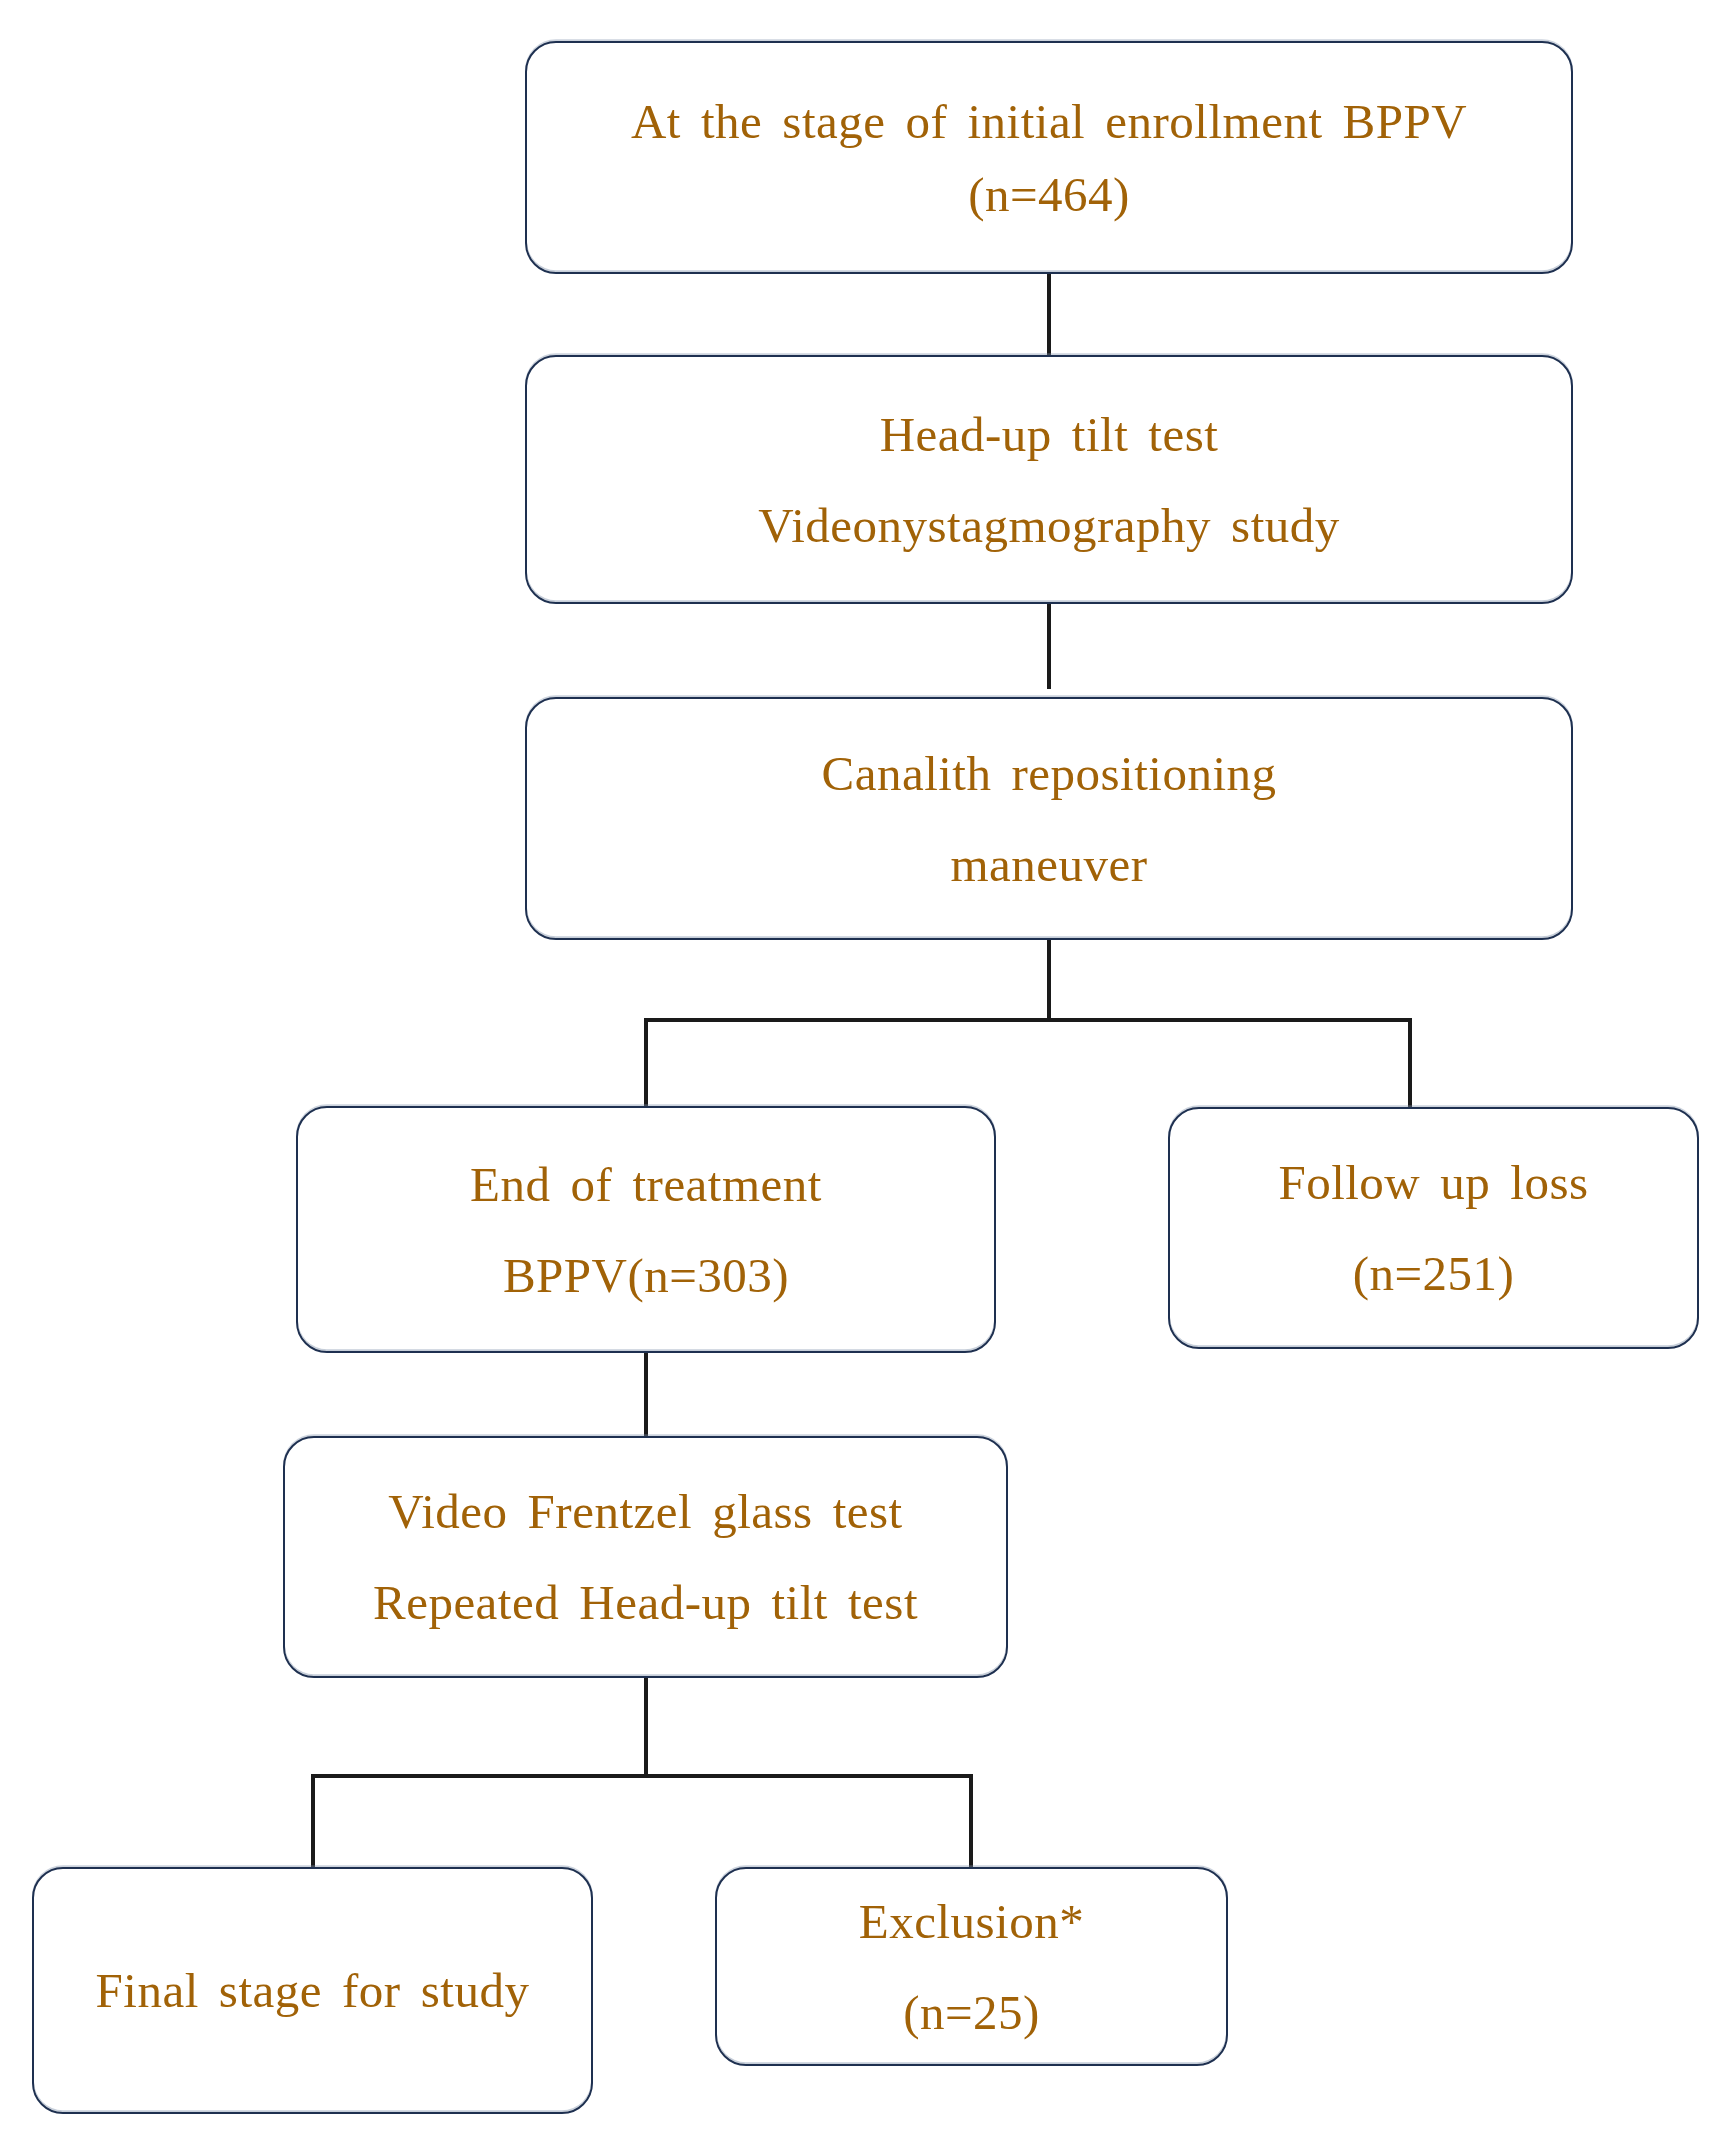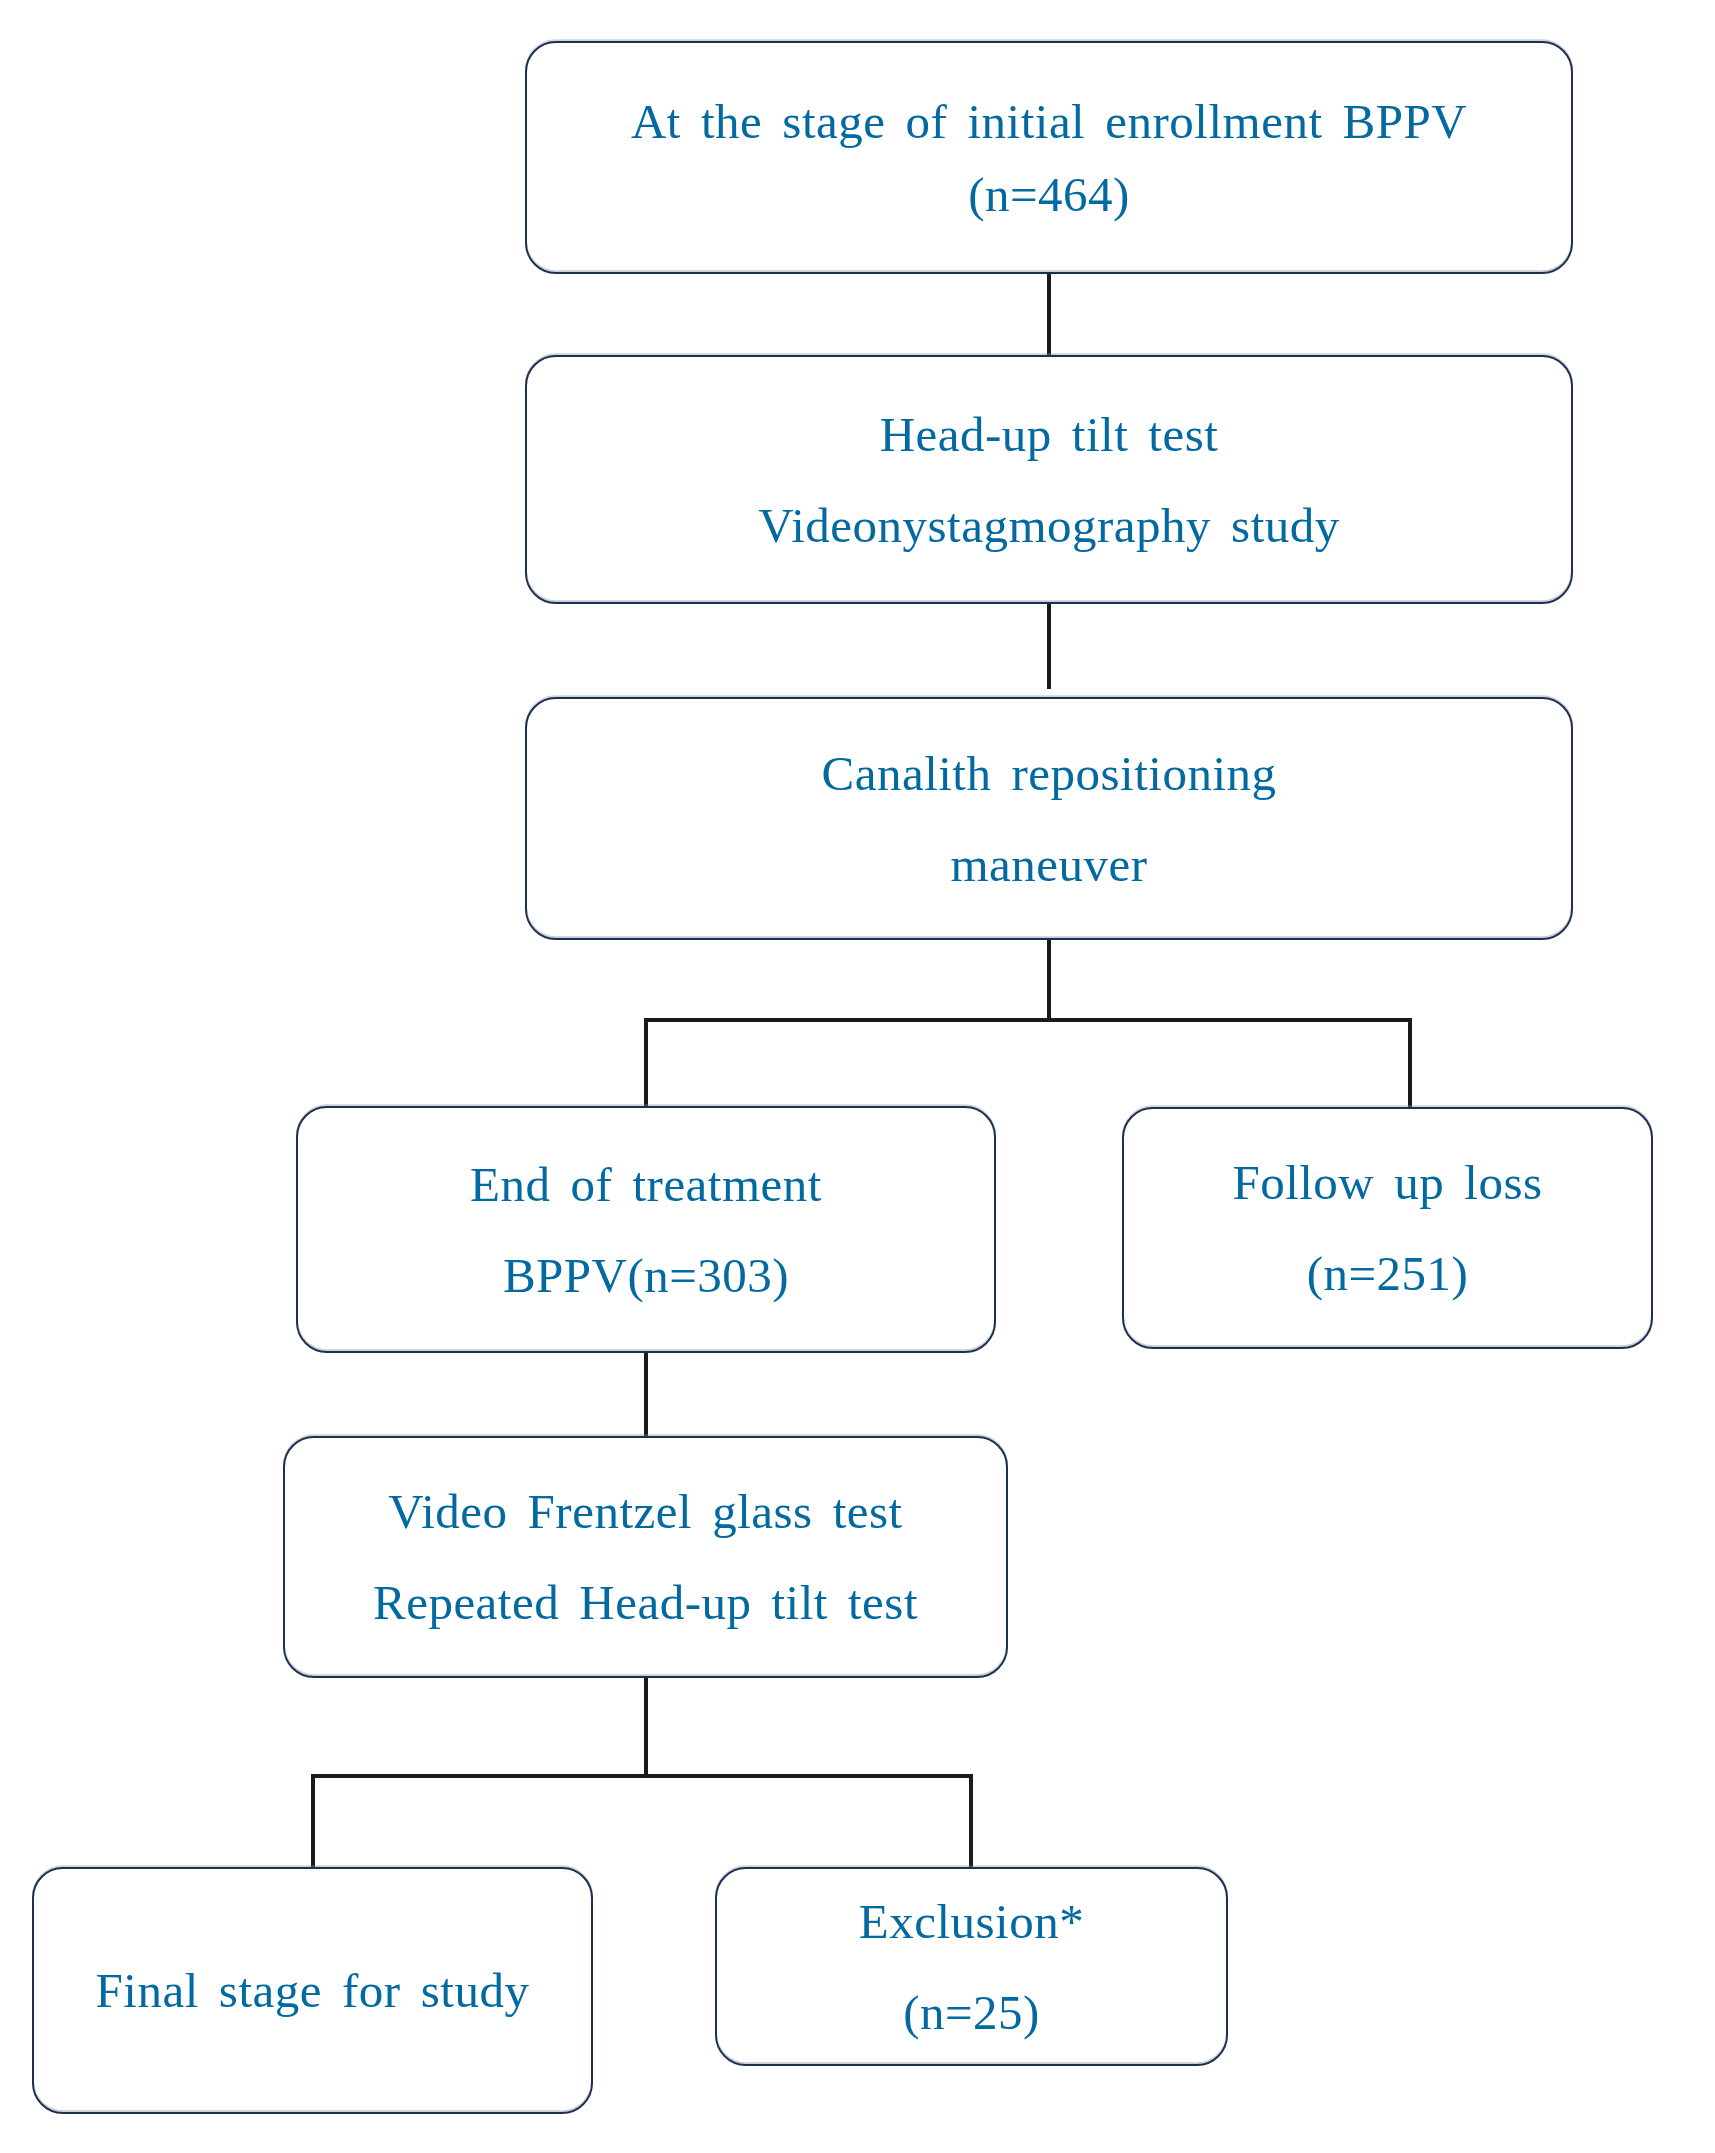--- a/index.html
+++ b/index.html
@@ -6,21 +6,21 @@
     margin: 0;
     padding: 0;
     background: #ffffff;
   }
   .canvas {
     position: relative;
     width: 1715px;
     height: 2154px;
     background: #ffffff;
     font-family: "Liberation Serif", "DejaVu Serif", serif;
-    color: #0369a1;
+    color: #a16207;
     overflow: hidden;
   }
   .node {
     position: absolute;
     box-sizing: border-box;
     background: #ffffff;
     border: 2.7px solid #1e3050;
     border-radius: 31px;
     display: flex;
     align-items: center;
@@ -86,21 +86,21 @@
     </div>
   </div>
 
   <div class="node" style="left:296px; top:1106px; width:700px; height:247px;">
     <div class="node-text">
       <div>End of treatment</div>
       <div>BPPV(n=303)</div>
     </div>
   </div>
 
-  <div class="node" style="left:1122px; top:1107px; width:531px; height:242px;">
+  <div class="node" style="left:1168px; top:1107px; width:531px; height:242px;">
     <div class="node-text">
       <div>Follow up loss</div>
       <div>(n=251)</div>
     </div>
   </div>
 
   <div class="node" style="left:283px; top:1436px; width:725px; height:242px;">
     <div class="node-text">
       <div>Video Frentzel glass test</div>
       <div>Repeated Head-up tilt test</div>

